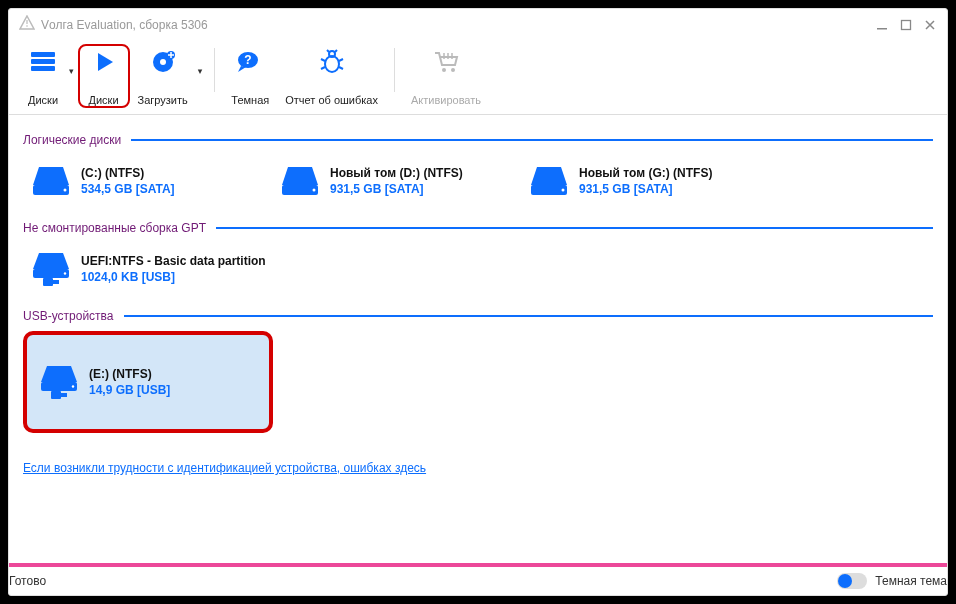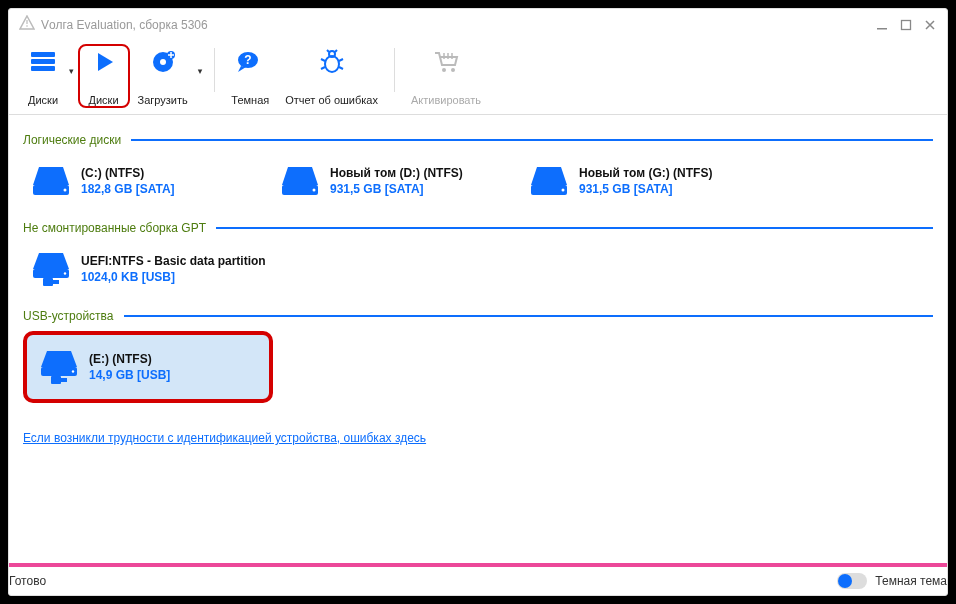--- a/index.html
+++ b/index.html
@@ -16,32 +16,32 @@
   .toolbar-item { display: flex; flex-direction: column; align-items: center; padding: 4px 8px 2px 8px; border-radius: 4px; cursor: pointer; position: relative; }
   .toolbar-item .ico { width: 32px; height: 28px; display: flex; align-items: center; justify-content: center; }
   .toolbar-item small { font-size: 11px; margin-top: 18px; color: #222; }
   .toolbar-item.disabled small { color: #aaa; }
   .toolbar-group { display: flex; align-items: center; }
   .caret { font-size: 9px; color: #333; padding: 0 4px 10px 2px; align-self: center; }
   .sep { width: 1px; height: 44px; background: #ddd; margin: 4px 8px; }
   .toolbar-item.highlight { border: 2px solid #d40000; border-radius: 8px; padding: 2px 8px 0 8px; }
 
   .content { flex: 1; padding: 8px 14px; overflow: hidden; }
-  .section-head { display: flex; align-items: center; margin: 10px 0 8px 0; font-size: 12px; color: #4d7c0f; }
+  .section-head { display: flex; align-items: center; margin: 10px 0 8px 0; font-size: 12px; color: #701a75; }
   .section-head .label { margin-right: 10px; }
   .section-head .rule { flex: 1; height: 2px; background: #0d6efd; }
   .row { display: flex; flex-wrap: wrap; gap: 4px; }
   .drive { display: flex; align-items: center; padding: 6px 6px; border-radius: 6px; width: 235px; margin-right: 10px; margin-bottom: 4px; cursor: pointer; }
   .drive.wide { width: 310px; }
   .drive .dicon { width: 44px; height: 40px; margin-right: 8px; flex-shrink: 0; }
   .drive .dtext { display: flex; flex-direction: column; }
   .drive .dname { font-weight: bold; font-size: 12px; color: #111; }
   .drive .dsize { font-weight: bold; color: #0d6efd; font-size: 12px; margin-top: 2px; }
 
-  .drive.selected { background: #d3e6f8; border: 4px solid #d40000; border-radius: 10px; padding: 12px 10px; width: 250px; }
+  .drive.selected { background: #d3e6f8; border: 4px solid #d40000; border-radius: 10px; padding: 27px 10px; width: 250px; }
 
   .help-link { color: #0d6efd; font-size: 12px; text-decoration: underline; cursor: pointer; margin-top: 24px; display: inline-block; }
 
   .statusbar { display: flex; align-items: center; border-top: 4px solid #ec4899; padding: 6px 0; font-size: 12px; color: #333; }
   .statusbar .spacer { flex: 1; }
   .toggle { width: 30px; height: 16px; border-radius: 10px; background: #ddd; position: relative; margin-right: 8px; cursor: pointer; }
   .toggle::after { content: ""; width: 14px; height: 14px; background: #0d6efd; border-radius: 50%; position: absolute; left: 1px; top: 1px; }
 </style>
 </head>
 <body>
@@ -166,21 +166,21 @@
       <div class="drive">
         <span class="dicon">
           <svg width="44" height="40" viewBox="0 0 44 40">
                 <path d="M10 6 L34 6 L40 24 L4 24 Z" fill="#0d6efd"></path>
                 <rect x="4" y="24" width="36" height="10" rx="2" fill="#0d6efd"></rect>
                 <circle cx="36" cy="29" r="1.5" fill="#fff"></circle>
               </svg>
         </span>
         <span class="dtext">
           <span class="dname">(C:) (NTFS)</span>
-          <span class="dsize">182,8 GB [SATA]</span>
+          <span class="dsize">534,5 GB [SATA]</span>
         </span>
       </div>
       <div class="drive">
         <span class="dicon">
           <svg width="44" height="40" viewBox="0 0 44 40">
                 <path d="M10 6 L34 6 L40 24 L4 24 Z" fill="#0d6efd"></path>
                 <rect x="4" y="24" width="36" height="10" rx="2" fill="#0d6efd"></rect>
                 <circle cx="36" cy="29" r="1.5" fill="#fff"></circle>
               </svg>
         </span>

